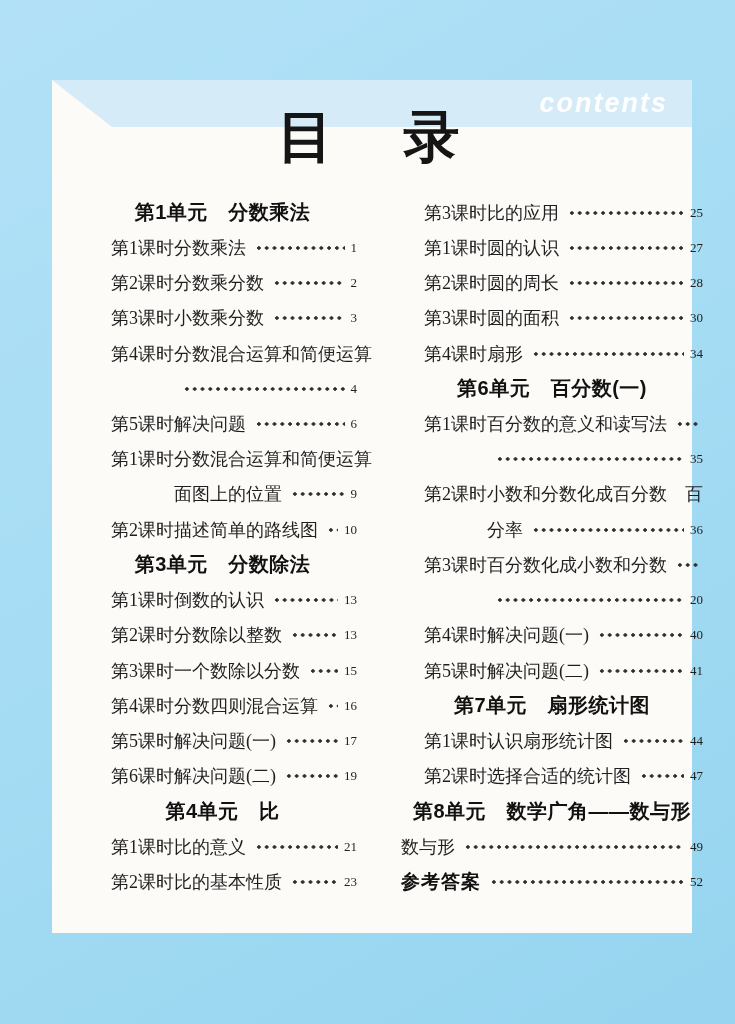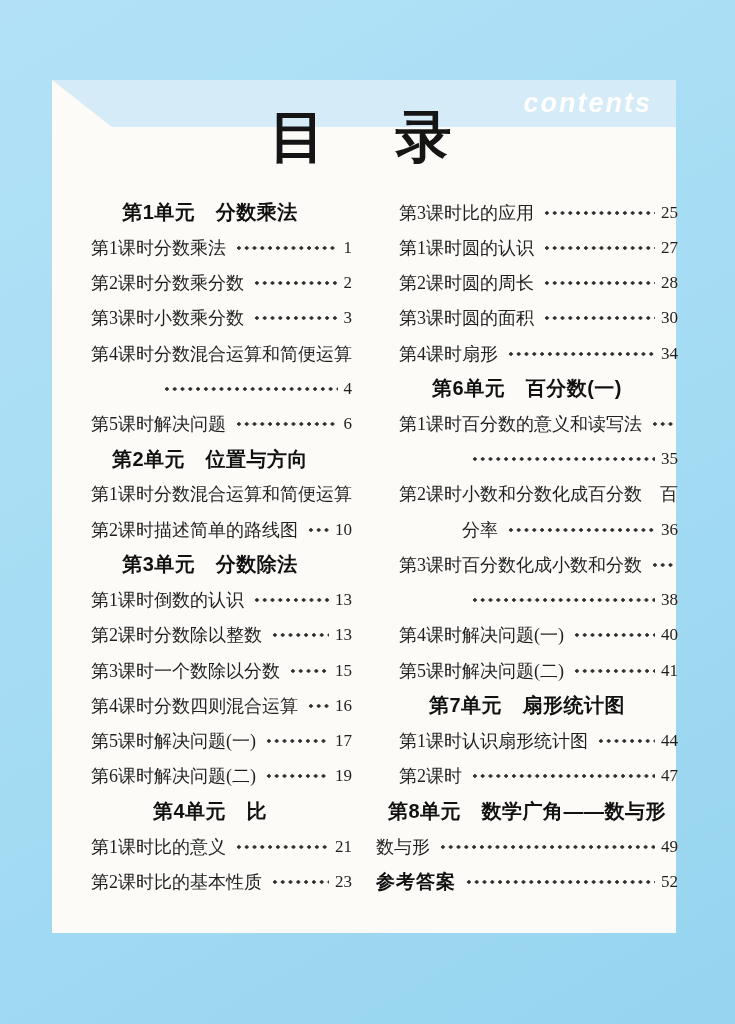--- a/index.html
+++ b/index.html
@@ -6,20 +6,21 @@
   body{width:735px;height:1024px;font-family:"Liberation Serif",serif;}
 
   .stage{
     position:relative;width:735px;height:1024px;overflow:hidden;
     background:linear-gradient(150deg,#b2e1f7 0%,#a6ddf4 45%,#96d4ef 100%);
   }
 
   .card{
     position:absolute;left:52px;top:80px;width:624px;height:853px;
     background:#fcfbf8;
+    padding-left:16px;
   }
 
   .band{
     position:absolute;left:0;top:0;right:0;height:47px;
     background:#d5ebf8;
     clip-path:polygon(60px 100%,0 0,100% 0,100% 100%);
   }
 
   .contents-label{
     position:absolute;top:8px;right:24px;
@@ -40,40 +41,40 @@
     position:absolute;left:16px;top:115px;width:596px;height:740px;
     display:flex;align-items:stretch;
   }
   .col{display:flex;flex-direction:column;}
   .col-left{width:289px;}
   .col-right{flex:1;}
   .divider{width:2px;background:#3c3c3c;margin:0 8px 0 16px;}
 
   .row{
     height:35.24px;display:flex;align-items:center;
-    font-size:18px;color:#1f1f1f;white-space:nowrap;
+    font-size:18px;color:#1f1f1f;white-space:nowrap;margin-left:20px;
   }
   .row.heading{
     justify-content:center;
     font-family:"Liberation Sans",sans-serif;
     font-weight:700;font-size:20px;color:#111;letter-spacing:0.5px;
   }
   .lesson-label{flex:0 0 86px;text-align:right;}
   .spacer{flex:0 0 86px;}
   .lesson-title{flex:0 0 auto;text-align:right;}
   .row.flat-bold .lesson-title{
     font-family:Liberation Mono, monospace;
     font-weight:700;font-size:19px;letter-spacing:1px;color:#111;
   }
   .leader{
     flex:1 1 auto;min-width:10px;height:16px;margin:0 4px 0 9px;
     background-image:radial-gradient(circle,#2e2e2e 1.5px,rgba(0,0,0,0) 1.9px);
     background-size:7.8px 16px;background-position:left center;background-repeat:repeat-x;
   }
-  .page-num{flex:0 0 auto;font-size:17px;margin-left:2px;}
+  .page-num{flex:0 0 auto;font-size:13px;margin-left:2px;}
 </style>
 </head>
 <body>
 
 <div class="stage">
   <div class="card">
     <div class="band"></div>
     <div class="contents-label">contents</div>
     <div class="page-title">目　录</div>
 
@@ -106,24 +107,29 @@
             <span class="spacer"></span>
             <div class="leader"></div>
             <span class="page-num">4</span>
           </div>
           <div class="row entry">
             <span class="lesson-label">第5课时</span>
             <span class="lesson-title">解决问题</span>
             <div class="leader"></div>
             <span class="page-num">6</span>
           </div>
-          <div class="row heading">第2单元　位置与方向</div>
           <div class="row entry">
             <span class="lesson-label">第1课时</span>
             <span class="lesson-title">分数混合运算和简便运算</span>
+          </div>
+          <div class="row cont">
+            <span class="spacer"></span>
+            <span class="lesson-title">面图上的位置</span>
+            <div class="leader"></div>
+            <span class="page-num">9</span>
           </div>
           <div class="row entry">
             <span class="lesson-label">第2课时</span>
             <span class="lesson-title">描述简单的路线图</span>
             <div class="leader"></div>
             <span class="page-num">10</span>
           </div>
           <div class="row heading">第3单元　分数除法</div>
           <div class="row entry">
             <span class="lesson-label">第1课时</span>
@@ -229,21 +235,21 @@
             <span class="page-num">36</span>
           </div>
           <div class="row entry">
             <span class="lesson-label">第3课时</span>
             <span class="lesson-title">百分数化成小数和分数</span>
             <div class="leader"></div>
           </div>
           <div class="row cont">
             <span class="spacer"></span>
             <div class="leader"></div>
-            <span class="page-num">38</span>
+            <span class="page-num">20</span>
           </div>
           <div class="row entry">
             <span class="lesson-label">第4课时</span>
             <span class="lesson-title">解决问题(一)</span>
             <div class="leader"></div>
             <span class="page-num">40</span>
           </div>
           <div class="row entry">
             <span class="lesson-label">第5课时</span>
             <span class="lesson-title">解决问题(二)</span>
@@ -252,20 +258,21 @@
           </div>
           <div class="row heading">第7单元　扇形统计图</div>
           <div class="row entry">
             <span class="lesson-label">第1课时</span>
             <span class="lesson-title">认识扇形统计图</span>
             <div class="leader"></div>
             <span class="page-num">44</span>
           </div>
           <div class="row entry">
             <span class="lesson-label">第2课时</span>
+            <span class="lesson-title">选择合适的统计图</span>
             <div class="leader"></div>
             <span class="page-num">47</span>
           </div>
           <div class="row heading">第8单元　数学广角——数与形</div>
           <div class="row flat">
             <span class="lesson-title">数与形</span>
             <div class="leader"></div>
             <span class="page-num">49</span>
           </div>
           <div class="row flat-bold">

